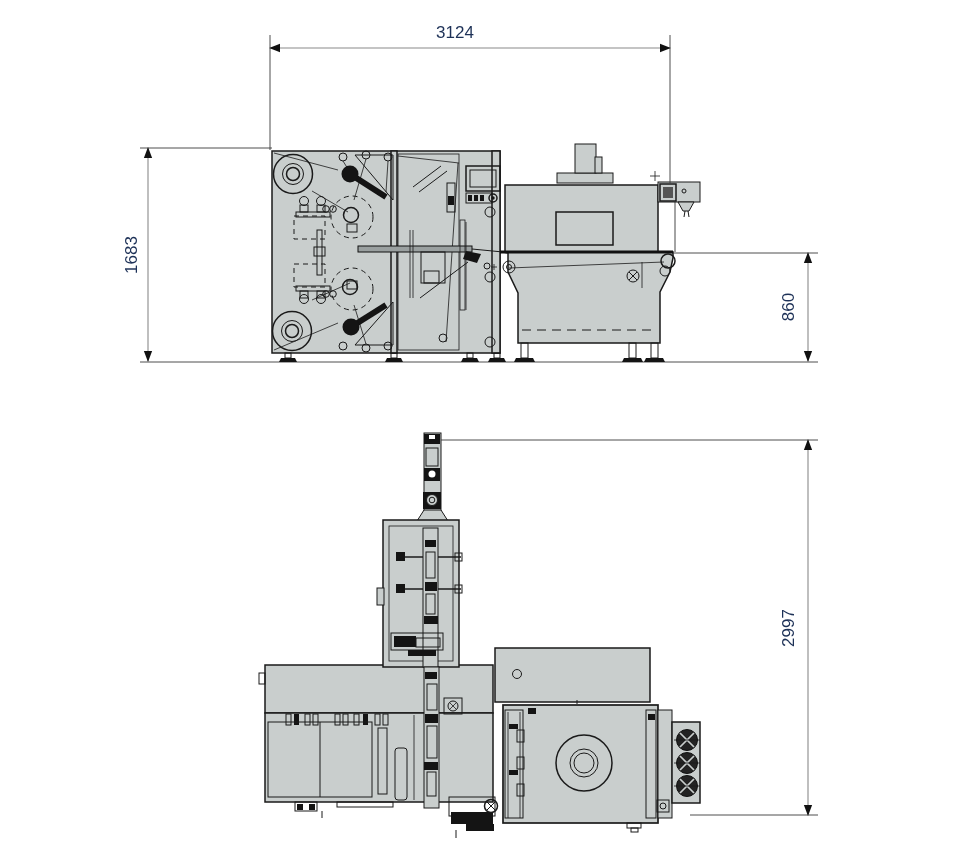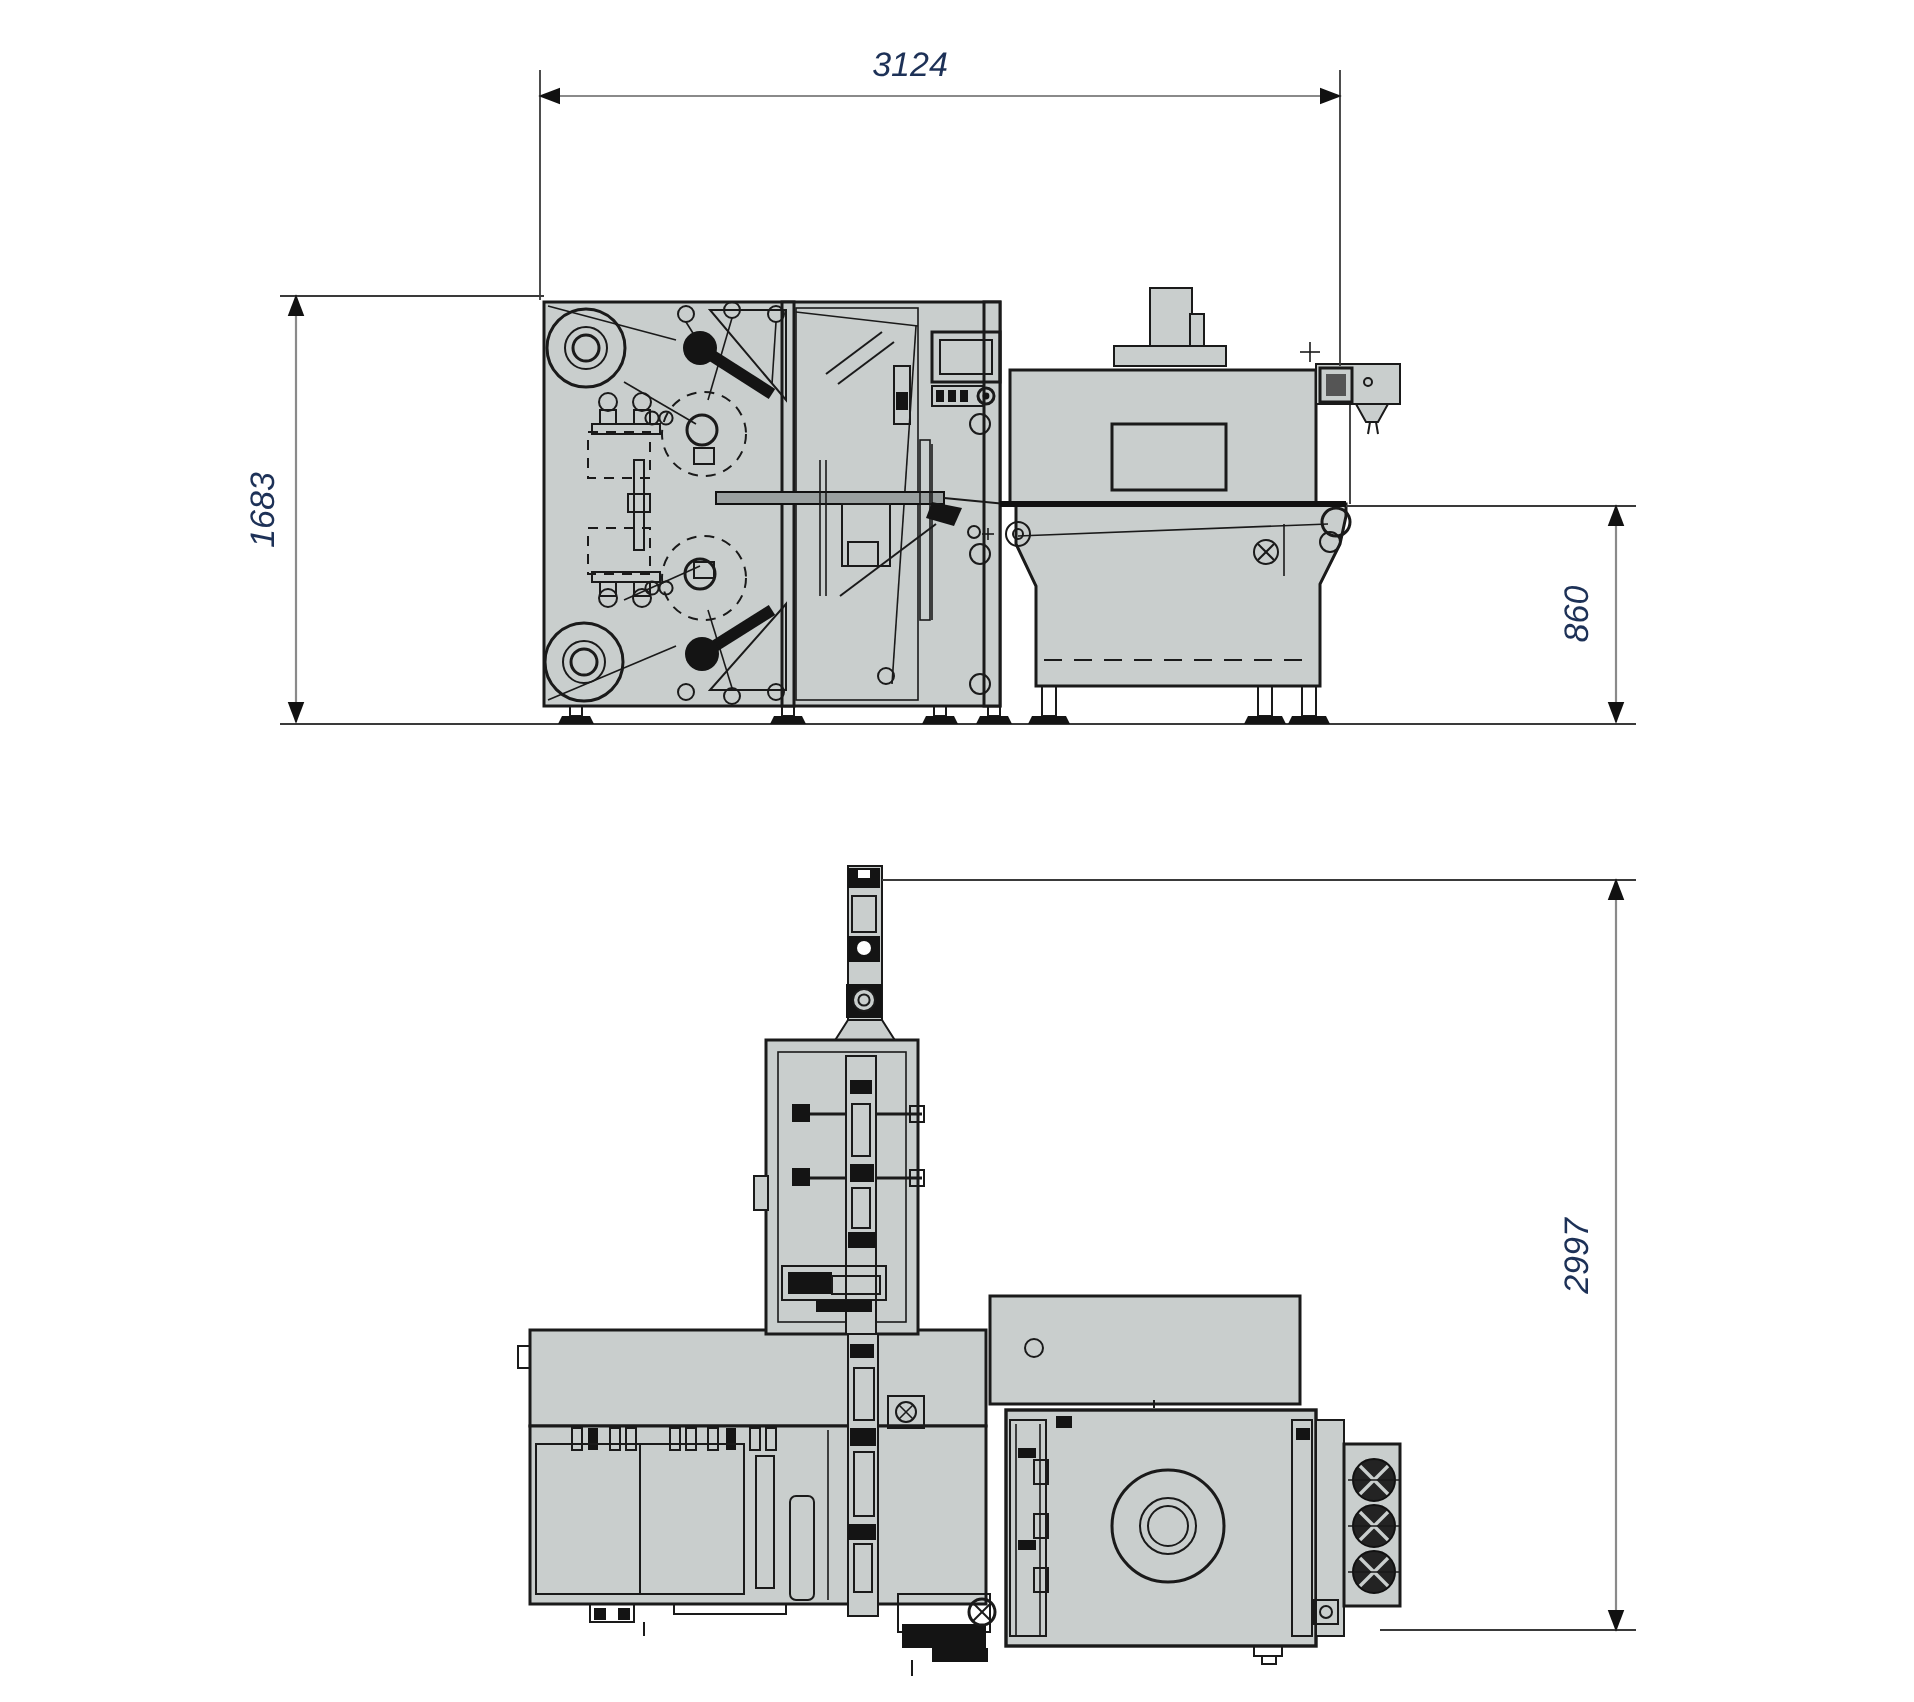--- a/index.html
+++ b/index.html
@@ -1,17 +1,17 @@
 <!DOCTYPE html>
 <html><head>
 <meta charset="utf-8">
 <style>
   html,body{margin:0;padding:0;background:#ffffff;}
   .stage{position:relative;width:957px;height:851px;background:#ffffff;overflow:hidden;
-         font-family:"Liberation Sans", sans-serif;font-style:italic;}
+         font-family:"Liberation Sans", sans-serif;}
   svg{display:block;}
   
   .s1{stroke:#1a1a1a;stroke-width:1;fill:none;}
   .s08{stroke:#1a1a1a;stroke-width:.8;fill:none;}
   .s15{stroke:#1a1a1a;stroke-width:1.5;fill:none;}
   .s3{stroke:#111;stroke-width:3;fill:none;}
   .mf{fill:#c9cecd;stroke:#1a1a1a;stroke-width:1.5;}
   .mf2{fill:#c9cecd;stroke:#1a1a1a;stroke-width:1;}
   .gry{fill:#9aa0a0;stroke:#111;stroke-width:1;}
   .blk{fill:#141414;stroke:none;}

